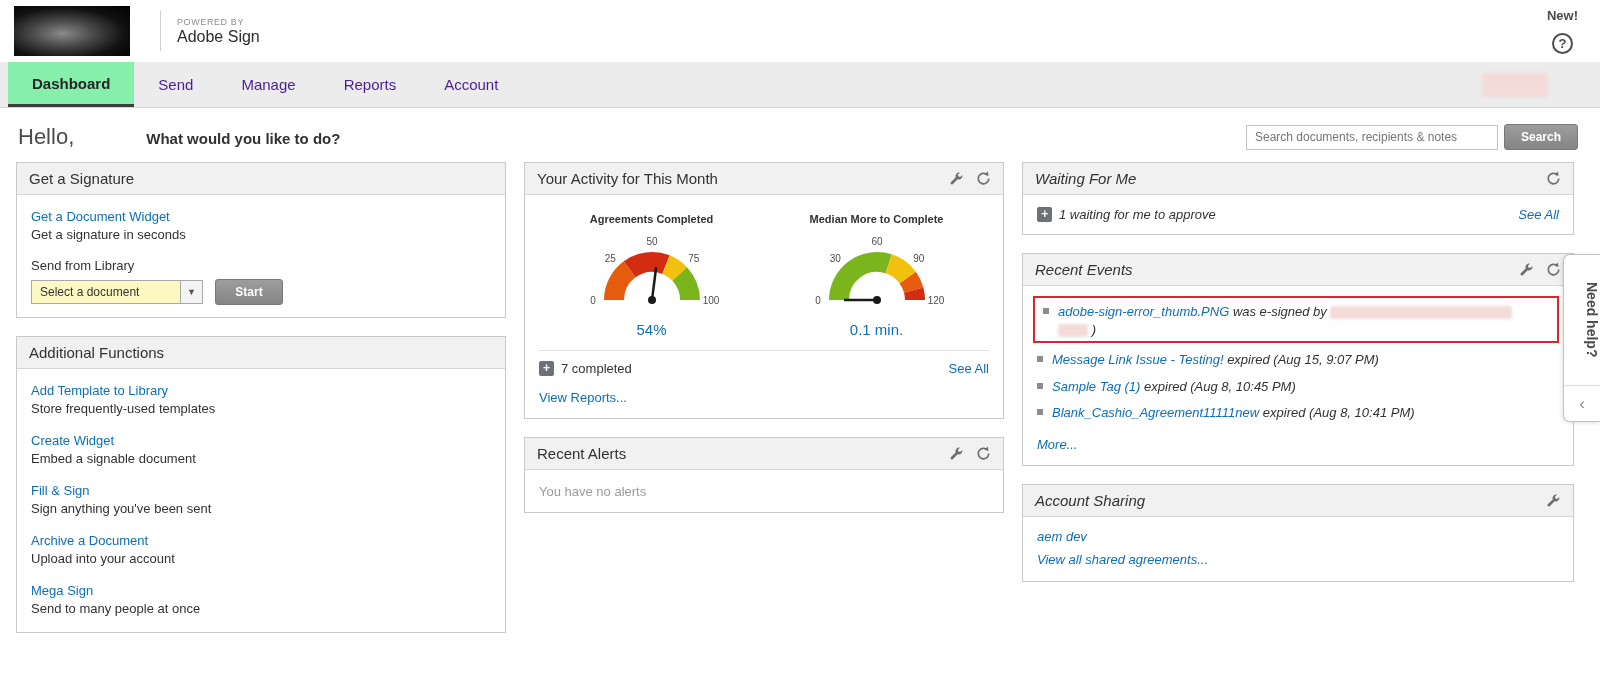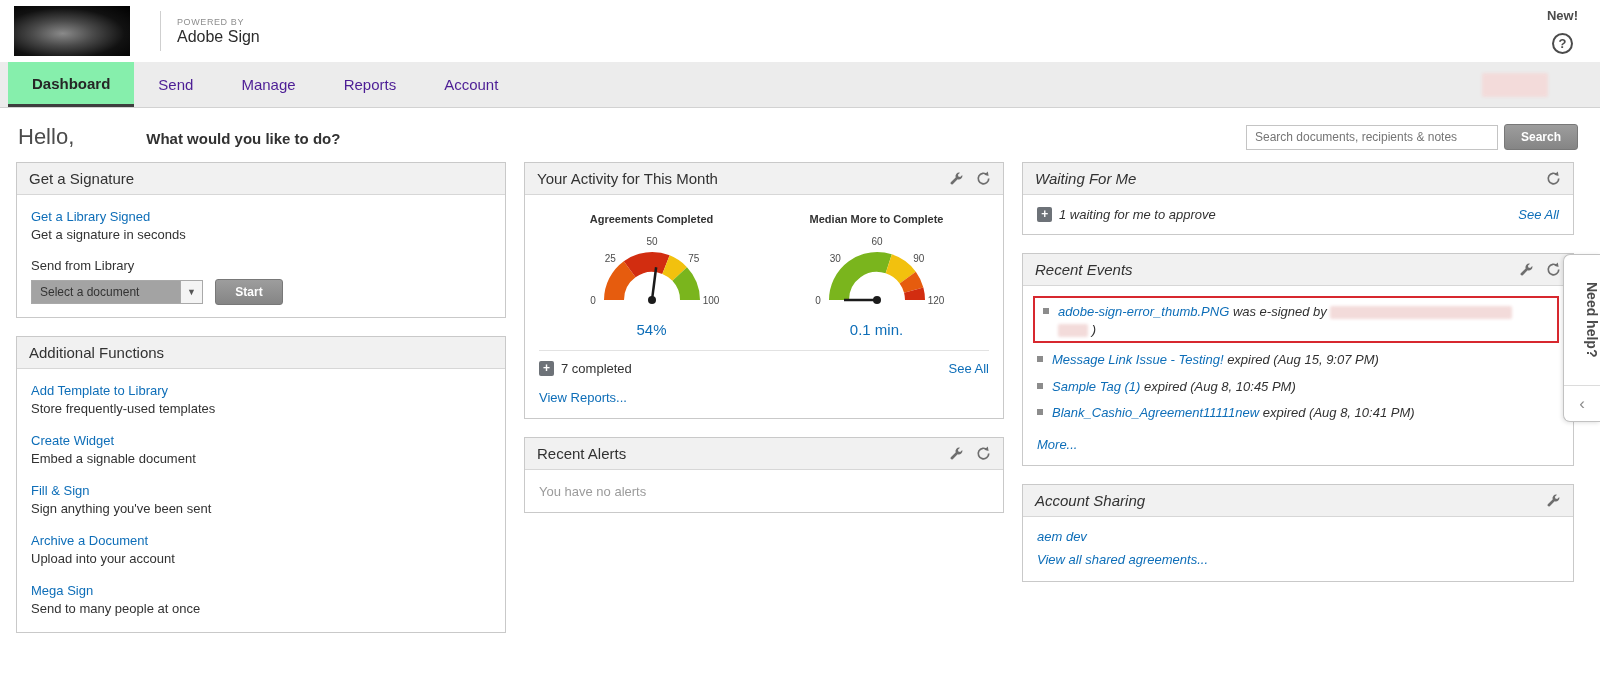--- a/index.html
+++ b/index.html
@@ -110,21 +110,21 @@
 
   .link-13 { font-size: 13px; }
   .sub-text { font-size: 13px; color: #323232; margin-top: 2px; }
   .muted { color: #9b9b9b; font-size: 13px; }
 
   
   .library-label { font-size: 13px; color: #323232; margin: 16px 0 6px; }
   .select-row { display: flex; gap: 12px; align-items: center; }
   .select-box {
     width: 172px; height: 24px;
-    border: 1px solid #a9a9a9; background: #a3a3a3;
+    border: 1px solid #a9a9a9; background: #fef9c3;
     display: flex; justify-content: space-between; align-items: center;
     font-size: 12px; color: #333; padding-left: 8px; cursor: pointer;
   }
   .select-arrow {
     width: 22px; height: 100%; border-left: 1px solid #a9a9a9;
     background: #f4f4f4; display: flex; align-items: center; justify-content: center;
     font-size: 9px; color: #555;
   }
   .btn-start { min-width: 68px; }
 
@@ -239,21 +239,21 @@
 
 <div class="columns">
 
   <div class="col-left">
 
     <div class="panel">
       <div class="panel-header">
         <span class="panel-title">Get a Signature</span>
       </div>
       <div class="panel-body">
-        <a href="#" class="link-13">Get a Library Signed</a>
+        <a href="#" class="link-13">Get a Document Widget</a>
         <div class="sub-text">Get a signature in seconds</div>
         <div class="library-label">Send from Library</div>
         <div class="select-row">
           <div class="select-box">
             <span>Select a document</span>
             <span class="select-arrow">▼</span>
           </div>
           <button class="btn-gray btn-start">Start</button>
         </div>
       </div>

